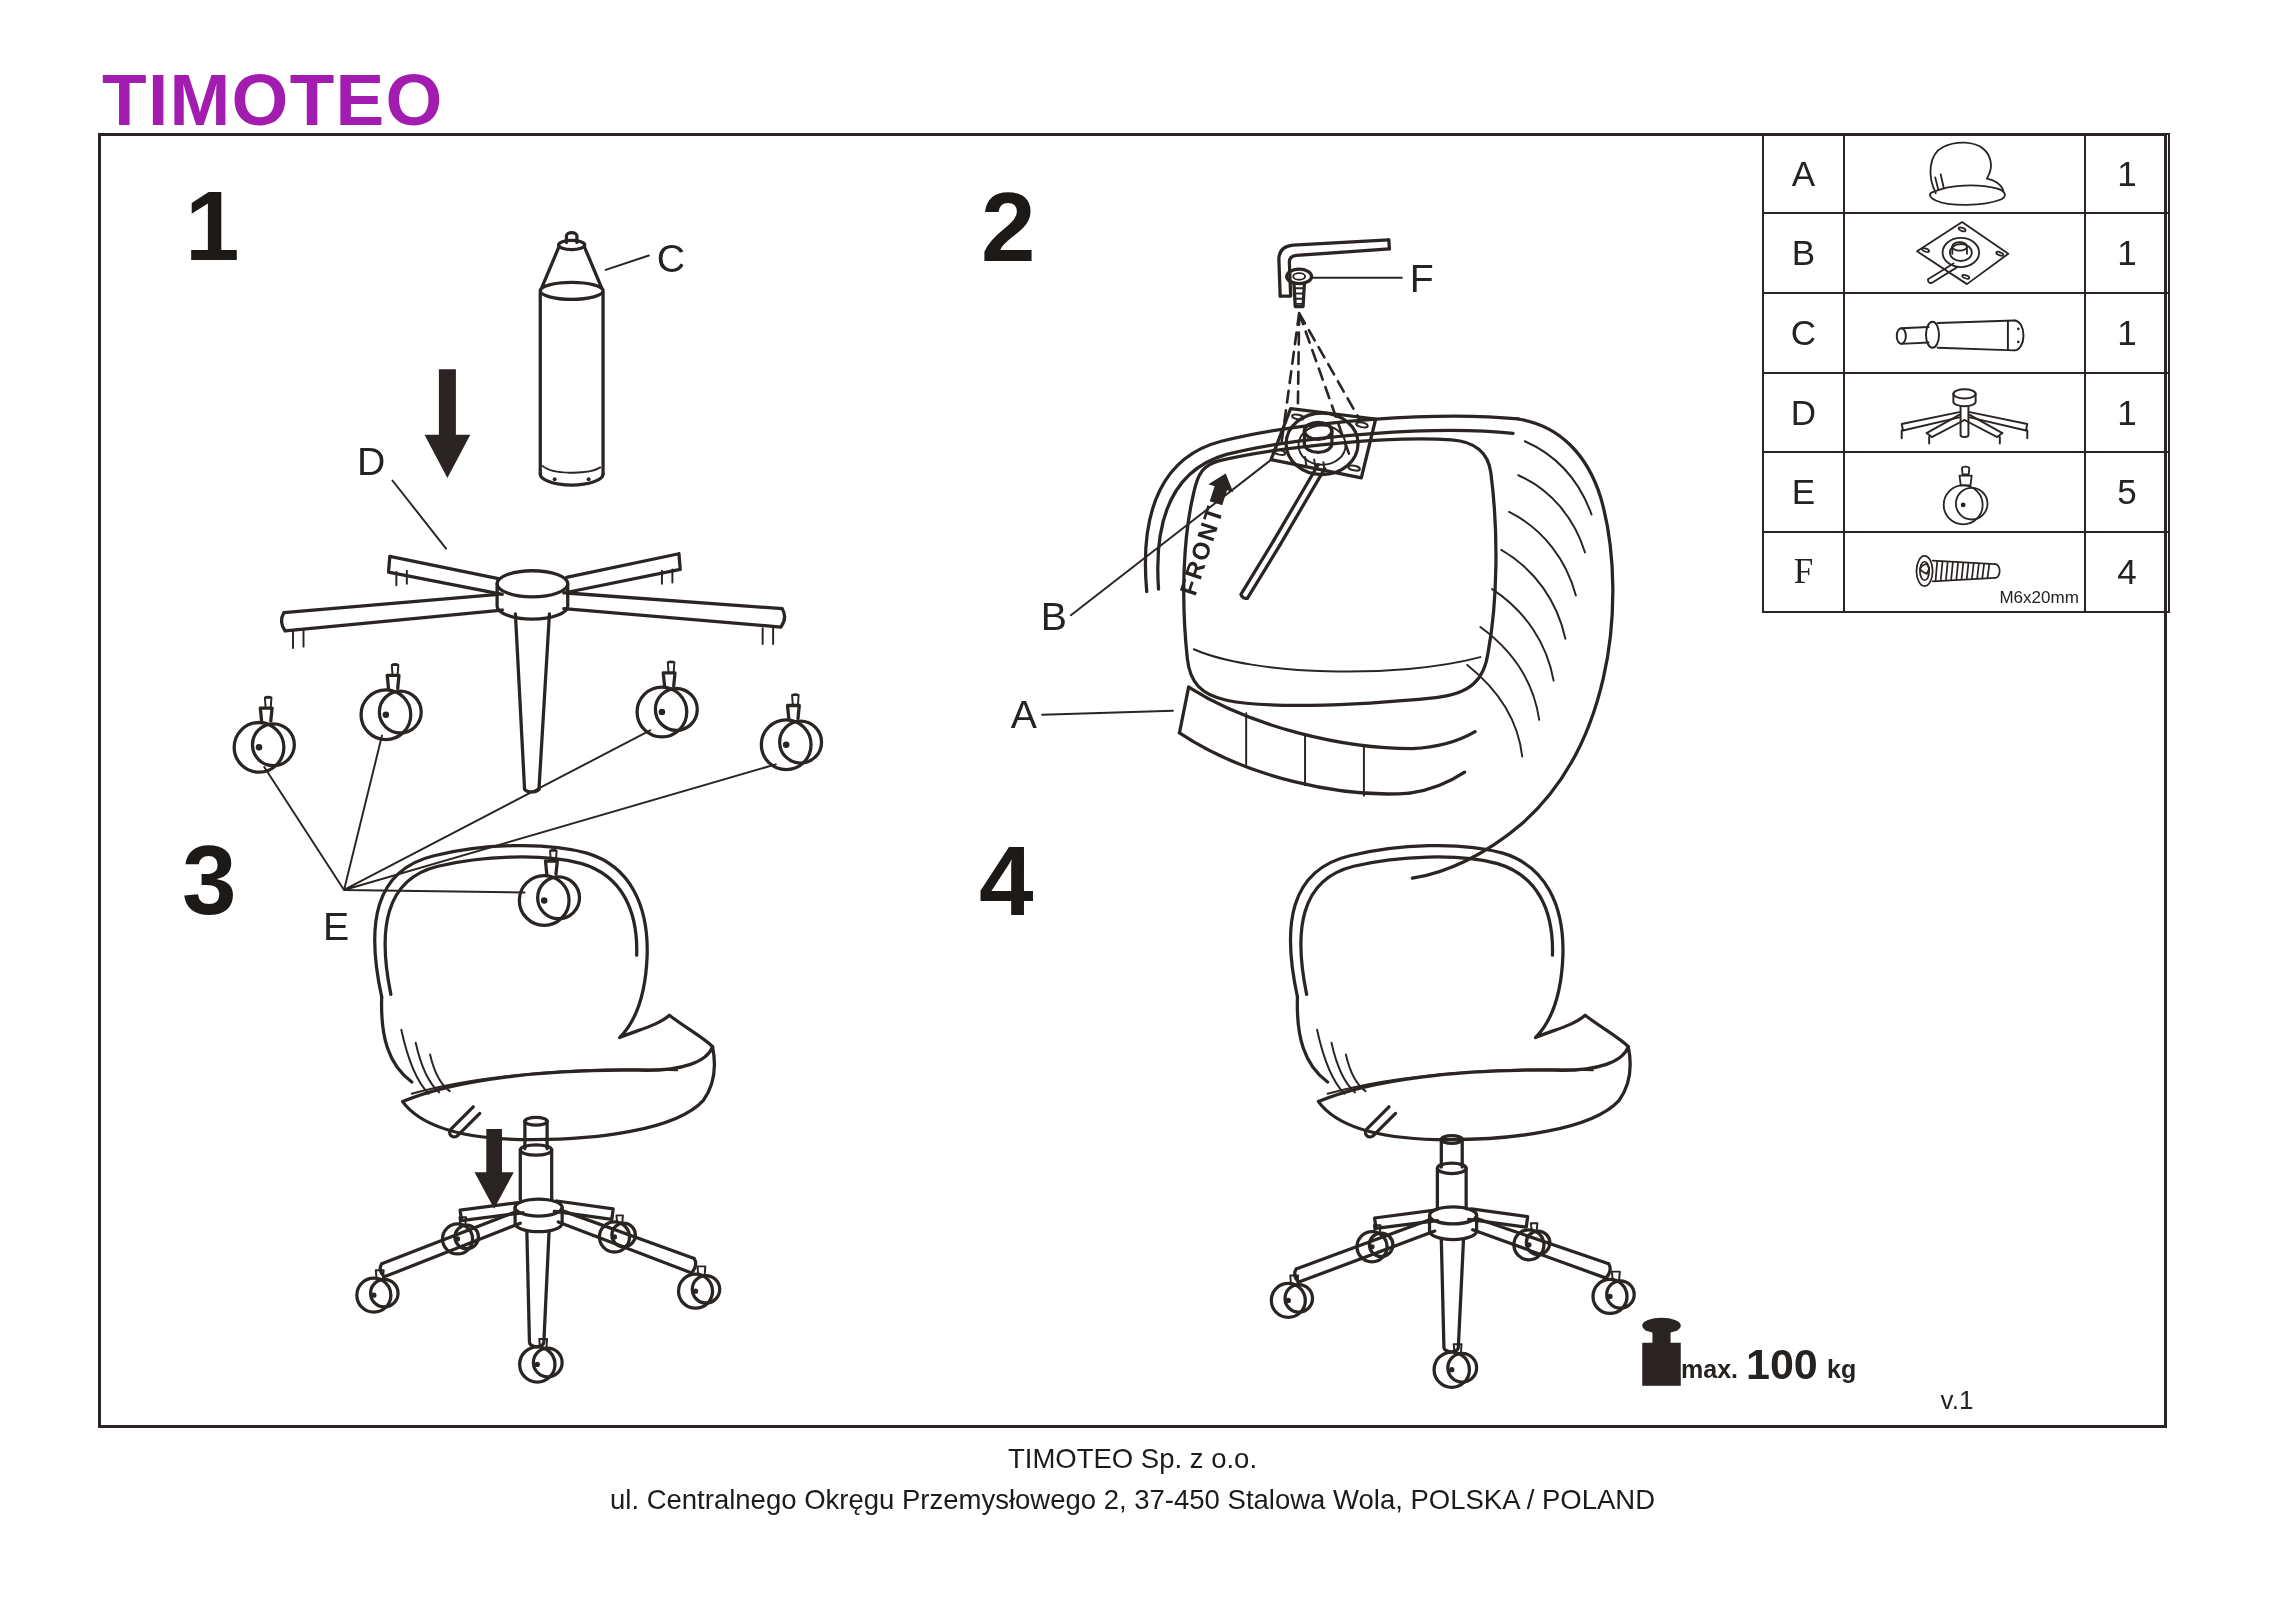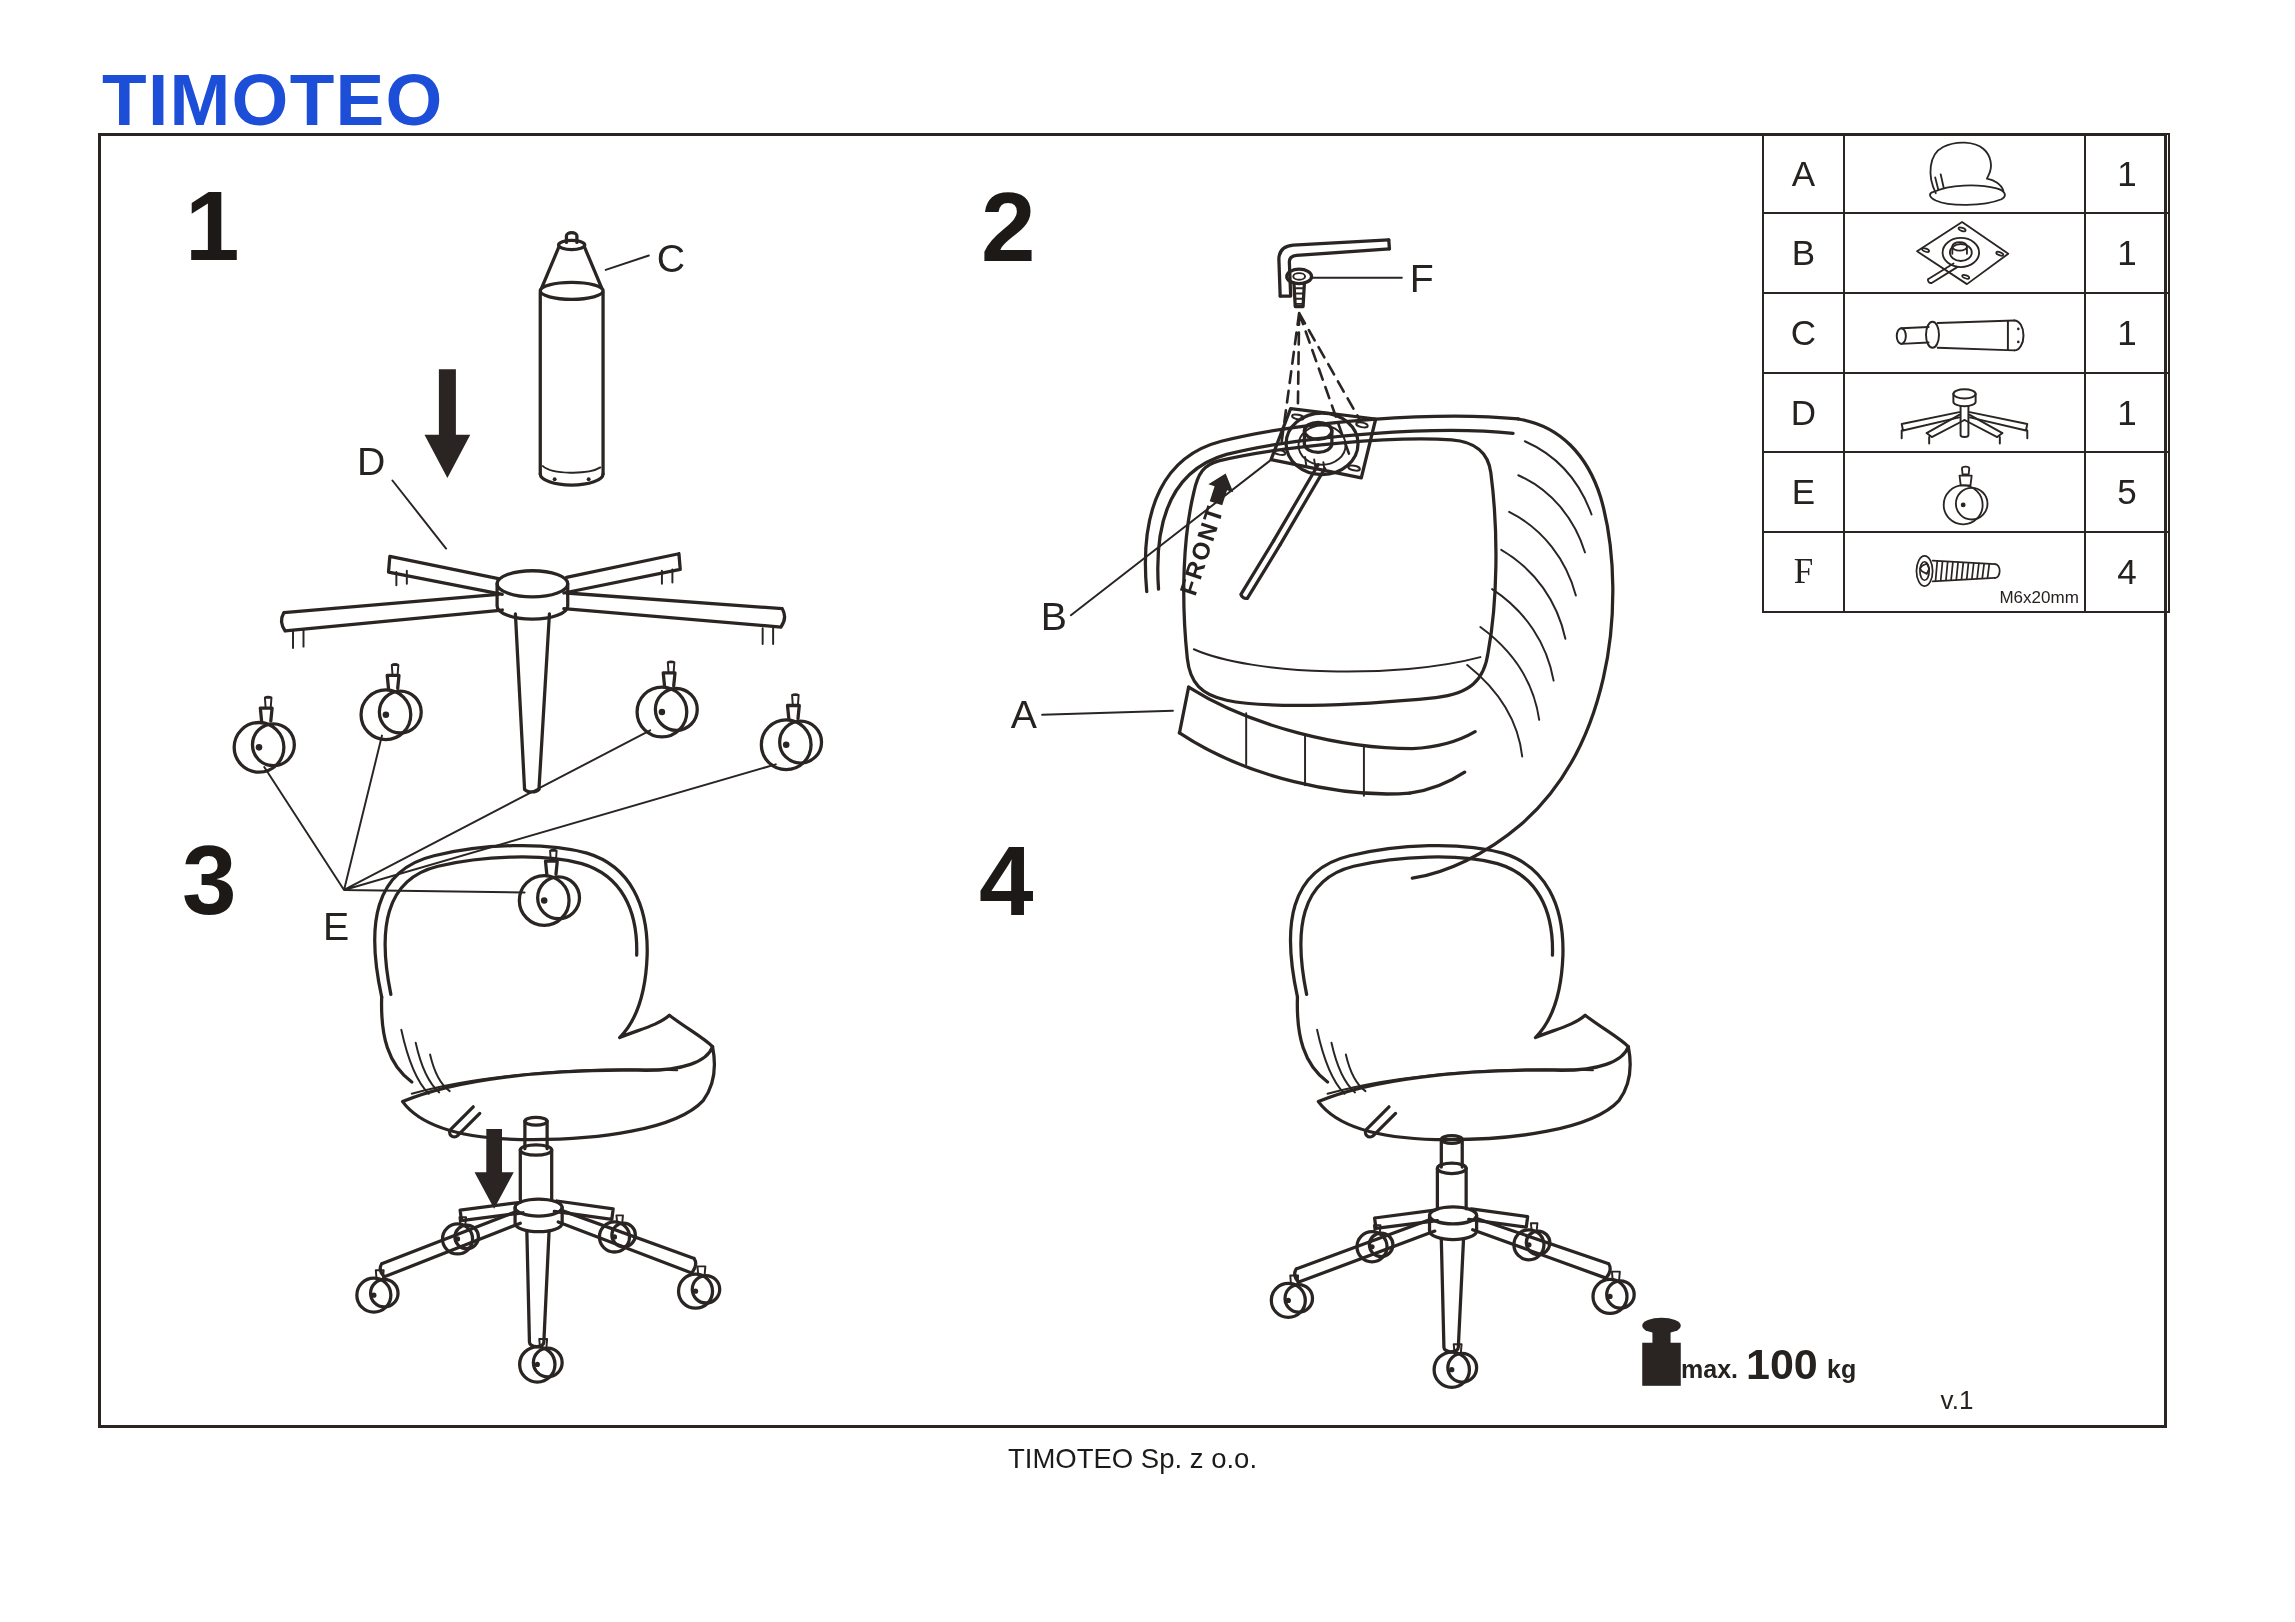--- a/index.html
+++ b/index.html
@@ -2,21 +2,21 @@
 <html style="font-size:10.5px"><head>
 <meta charset="utf-8">
 <style>
   html,body{margin:0;padding:0;background:#ffffff;}
   .page{
     position:relative; width:2295px; height:1623px; background:#ffffff;
     font-family:"Liberation Sans", sans-serif; color:#262220; overflow:hidden;
   }
   .title{
     position:absolute; left:102px; top:58px;
-    font-size:73px; font-weight:bold; letter-spacing:1.3px; color:#1d4ed8;
+    font-size:73px; font-weight:bold; letter-spacing:1.3px; color:#a21caf;
   }
   .main-box{
     position:absolute; left:98px; top:133px; width:2069px; height:1295px;
     border:3.3px solid #2a2522; box-sizing:border-box;
   }
   .step-num{
     position:absolute; font-size:98px; font-weight:bold; color:#1c1917; line-height:1;
   }
   .dia{ position:absolute; }
   
@@ -432,16 +432,17 @@
     </svg>
     <span class="wtxt w-max">max.</span>
     <span class="wtxt w-val">100</span>
     <span class="wtxt w-unit">kg</span>
   </div>
 
   <div class="version">v.1</div>
 
   <div class="footer">
     <div>TIMOTEO Sp. z o.o.</div>
+    <div>ul. Centralnego Okręgu Przemysłowego 2, 37-450 Stalowa Wola, POLSKA / POLAND</div>
   </div>
 
 </div>
 
 
 </body></html>

